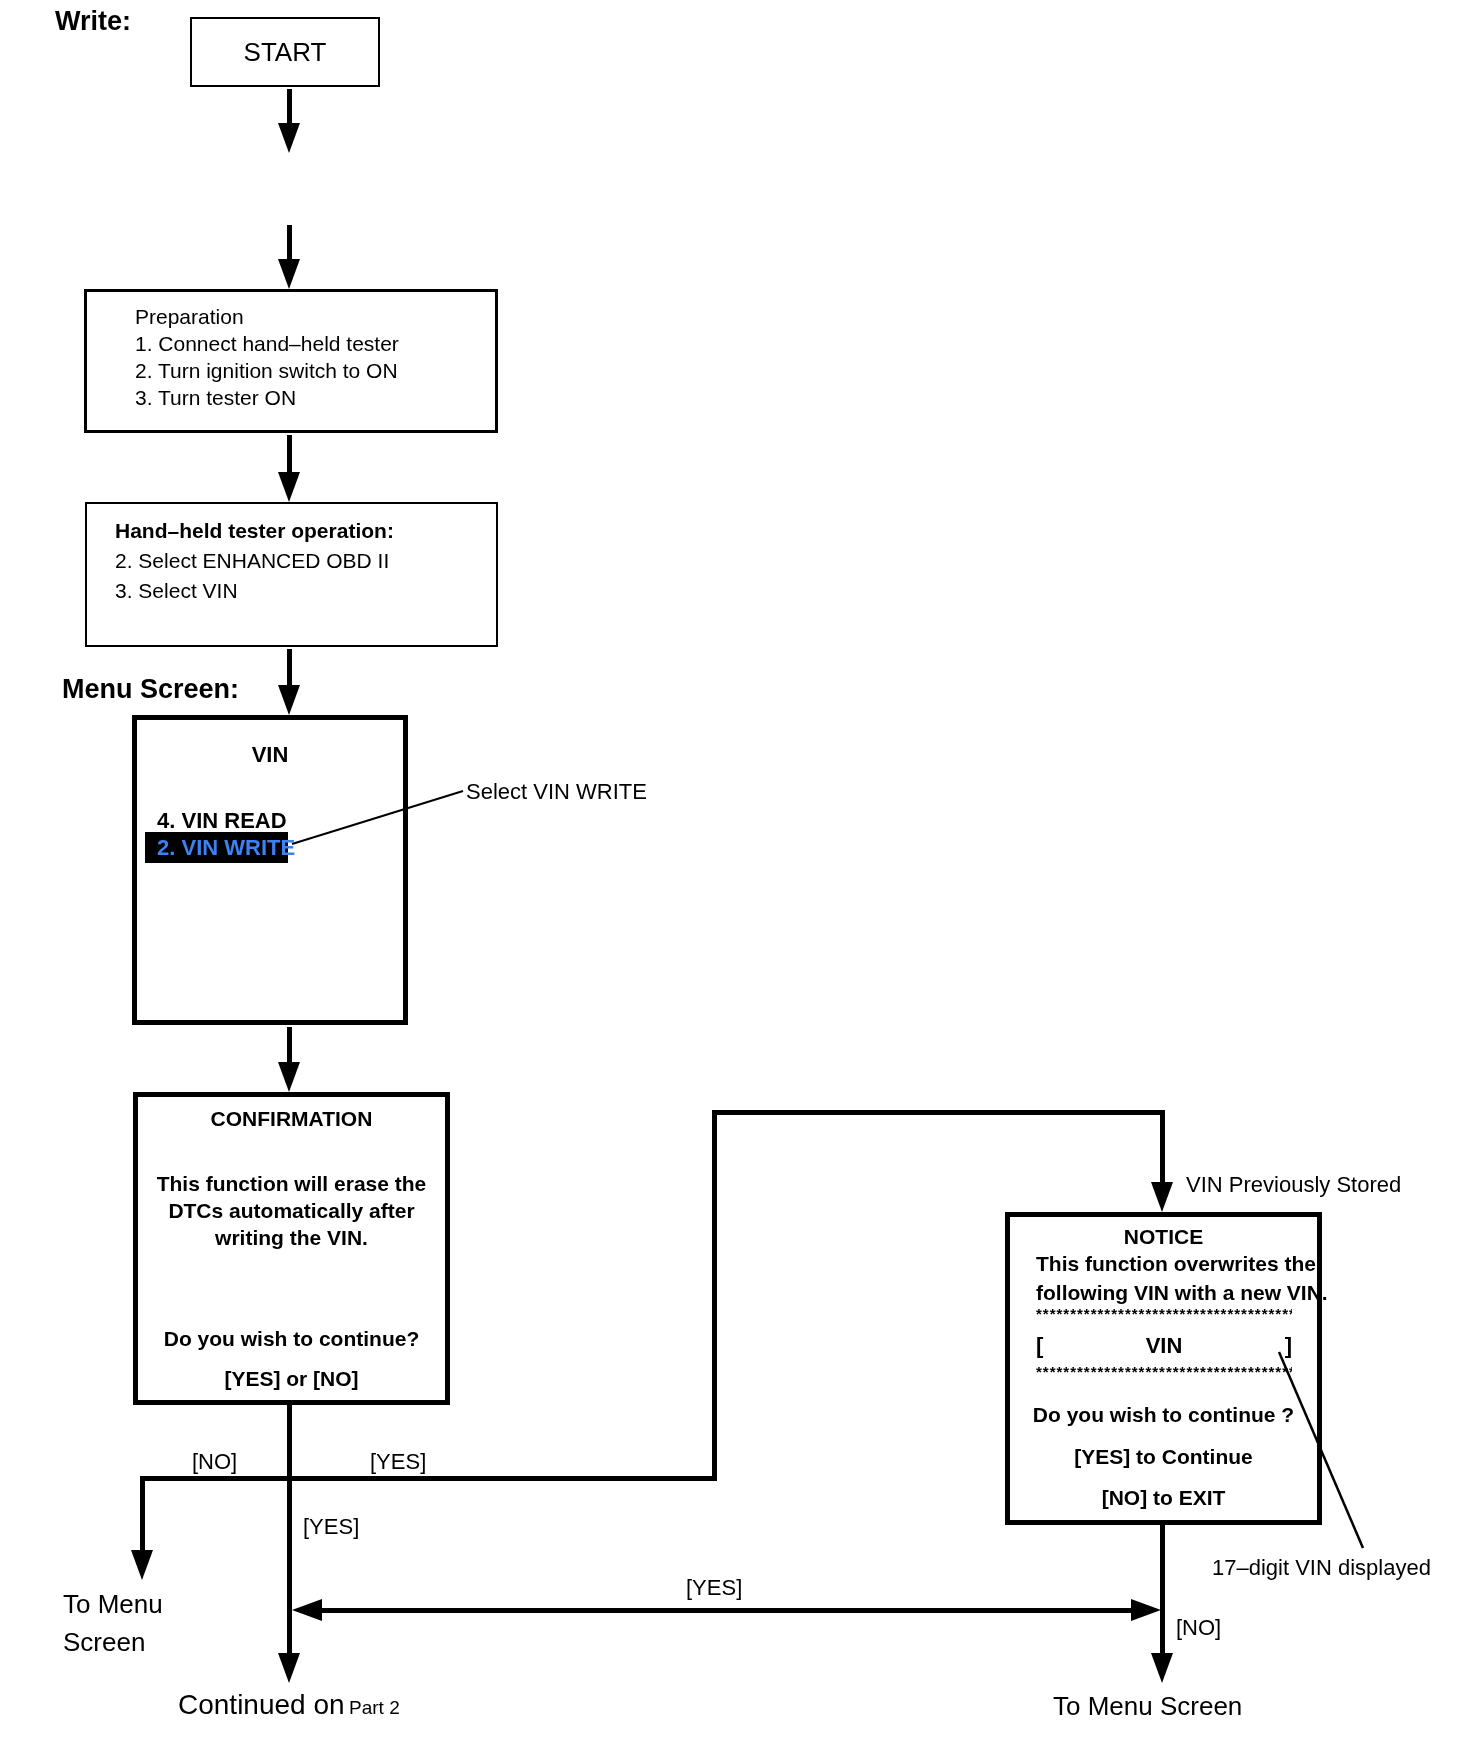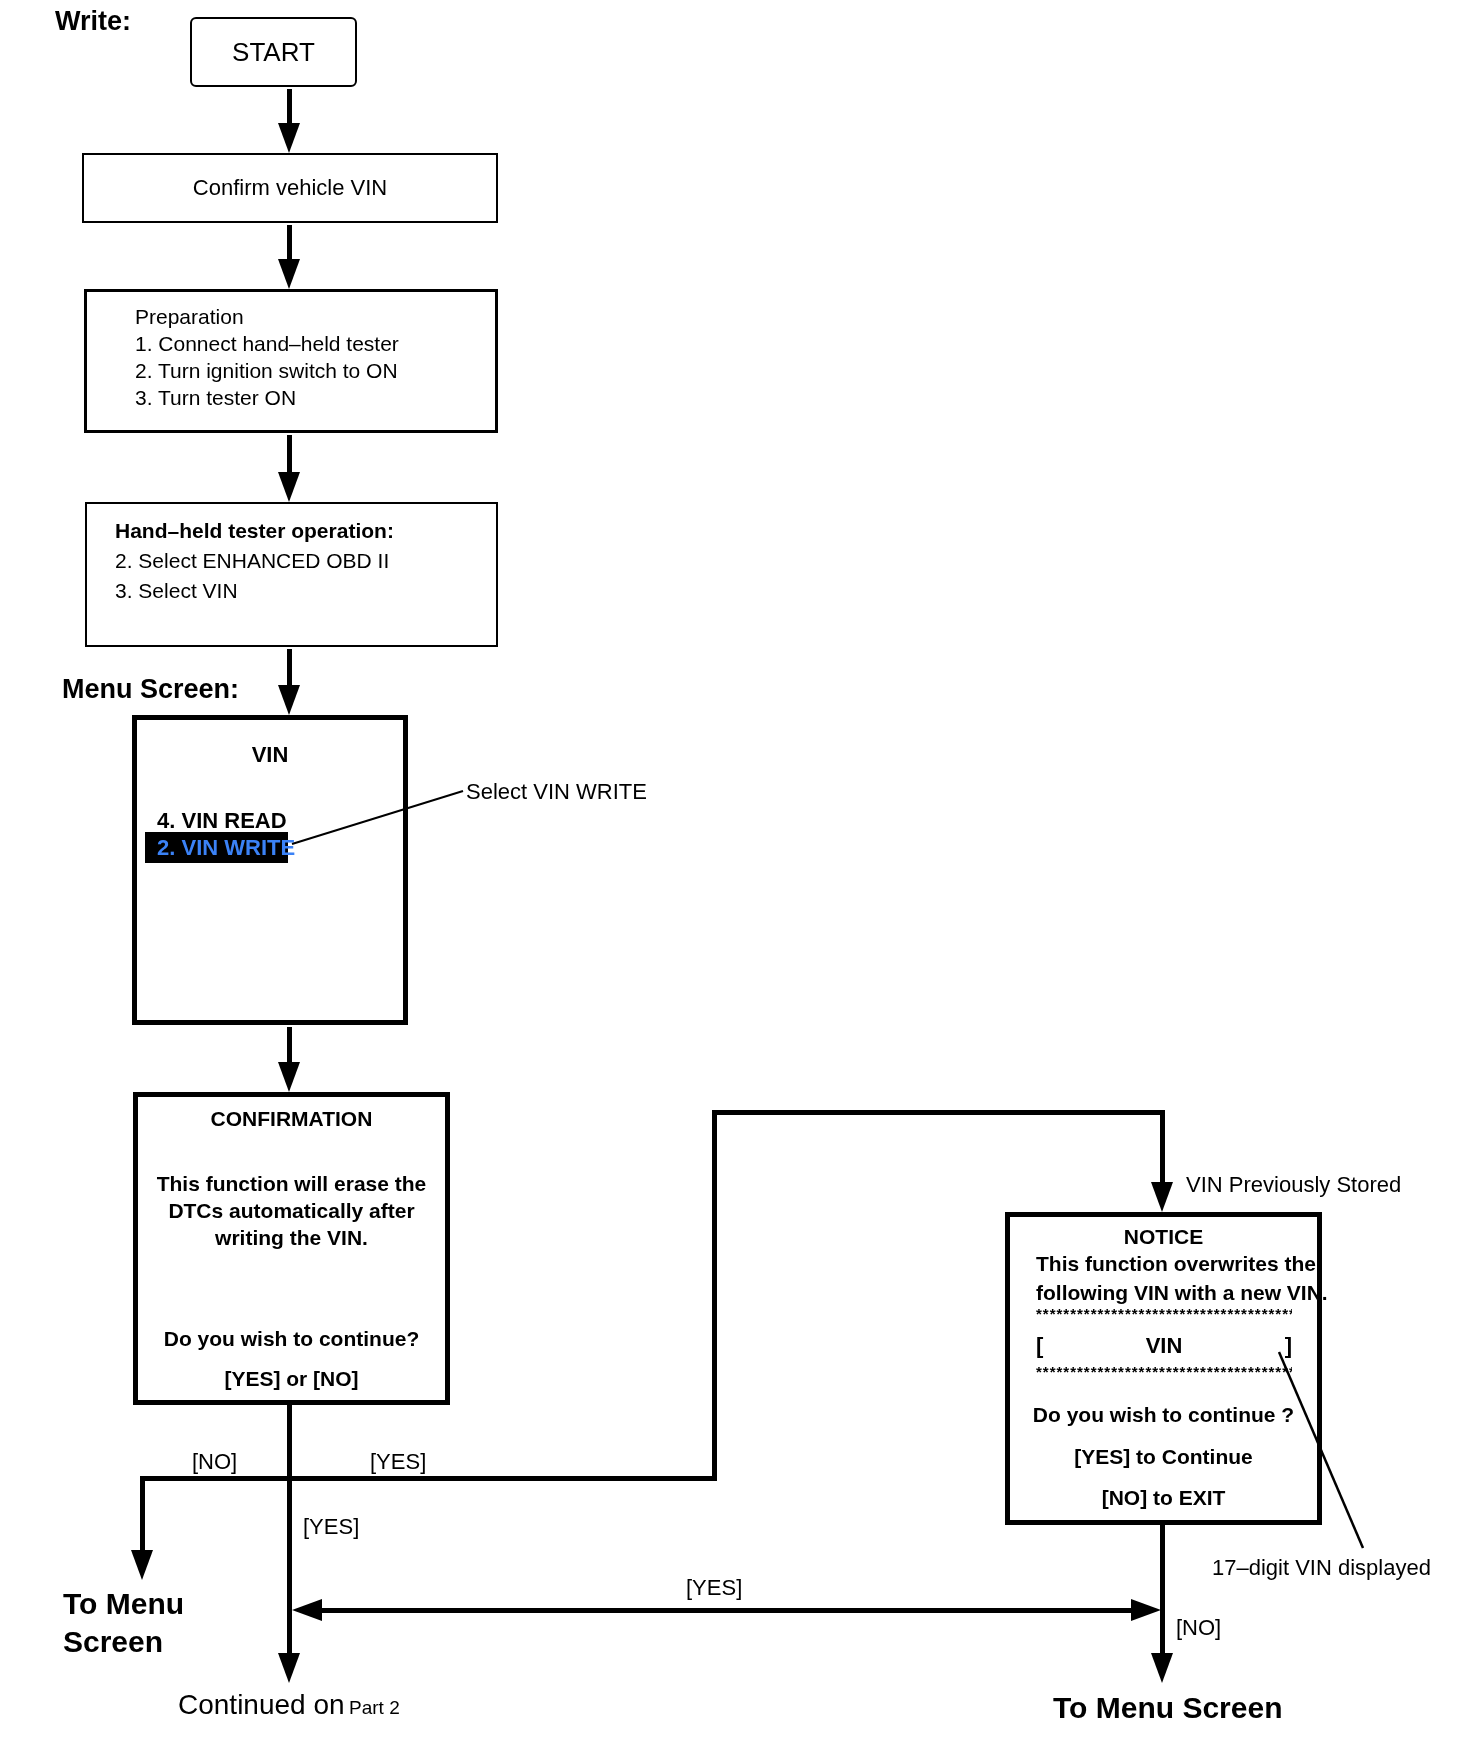--- a/index.html
+++ b/index.html
@@ -16,43 +16,40 @@
            border-bottom:11px solid transparent;border-right:30px solid #000;}
   .ah-right{position:absolute;width:0;height:0;border-top:11px solid transparent;
             border-bottom:11px solid transparent;border-left:30px solid #000;}
   .lbl{position:absolute;white-space:nowrap;}
   .bold{font-weight:bold;}
   .t21{font-size:21px;}
   .t22{font-size:22px;}
   .t24{font-size:28px;}
   .t26{font-size:26px;}
   .t27{font-size:27px;}
-  .t30{font-size:30px;font-weight:bold;}
+  .t30{font-size:26px;}
   .center{width:100%;text-align:center;}
   .abs{position:absolute;}
   .flexcenter{display:flex;align-items:center;justify-content:center;}
   .nowrap{white-space:nowrap;}
   .stars{font-weight:bold;font-size:15px;letter-spacing:1px;overflow:hidden;white-space:nowrap;}
   svg.overlay{position:absolute;left:0;top:0;pointer-events:none;}
 </style>
 </head>
 <body>
 
 <div class="canvas">
 
   <div class="lbl bold t27" style="left:55px;top:6px;">Write:</div>
   <div class="lbl bold t27" style="left:62px;top:674px;">Menu Screen:</div>
 
-  <div class="box b2 flexcenter" style="left:190px;top:17px;width:167px;height:70px;border-radius:6px;">
+  <div class="box b2 flexcenter" style="left:190px;top:17px;width:190px;height:70px;">
     <span class="t26">START</span>
   </div>
 
-  <div class="box b2 flexcenter" style="left:82px;top:153px;width:416px;height:70px;">
-    <span class="t22">Confirm vehicle VIN</span>
-  </div>
 
   <div class="box b3" style="left:84px;top:289px;width:414px;height:144px;">
     <div style="padding:11px 12px 0 48px;line-height:27px;" class="t21">
       <div>Preparation</div>
       <div>1. Connect hand–held tester</div>
       <div>2. Turn ignition switch to ON</div>
       <div>3. Turn tester ON</div>
     </div>
   </div>
 

